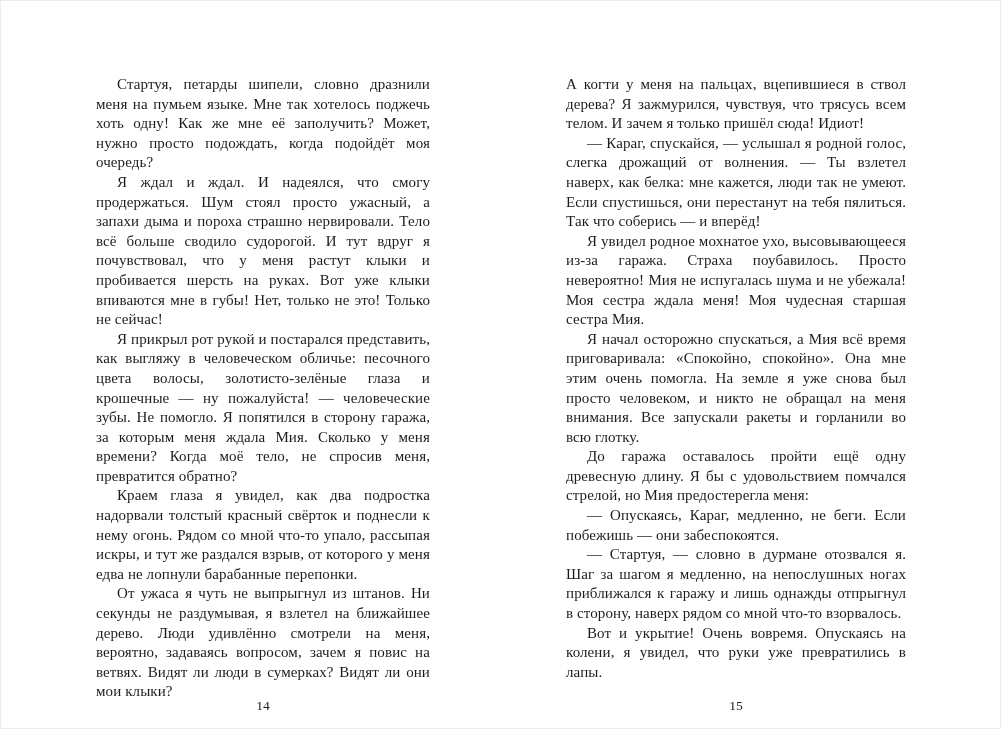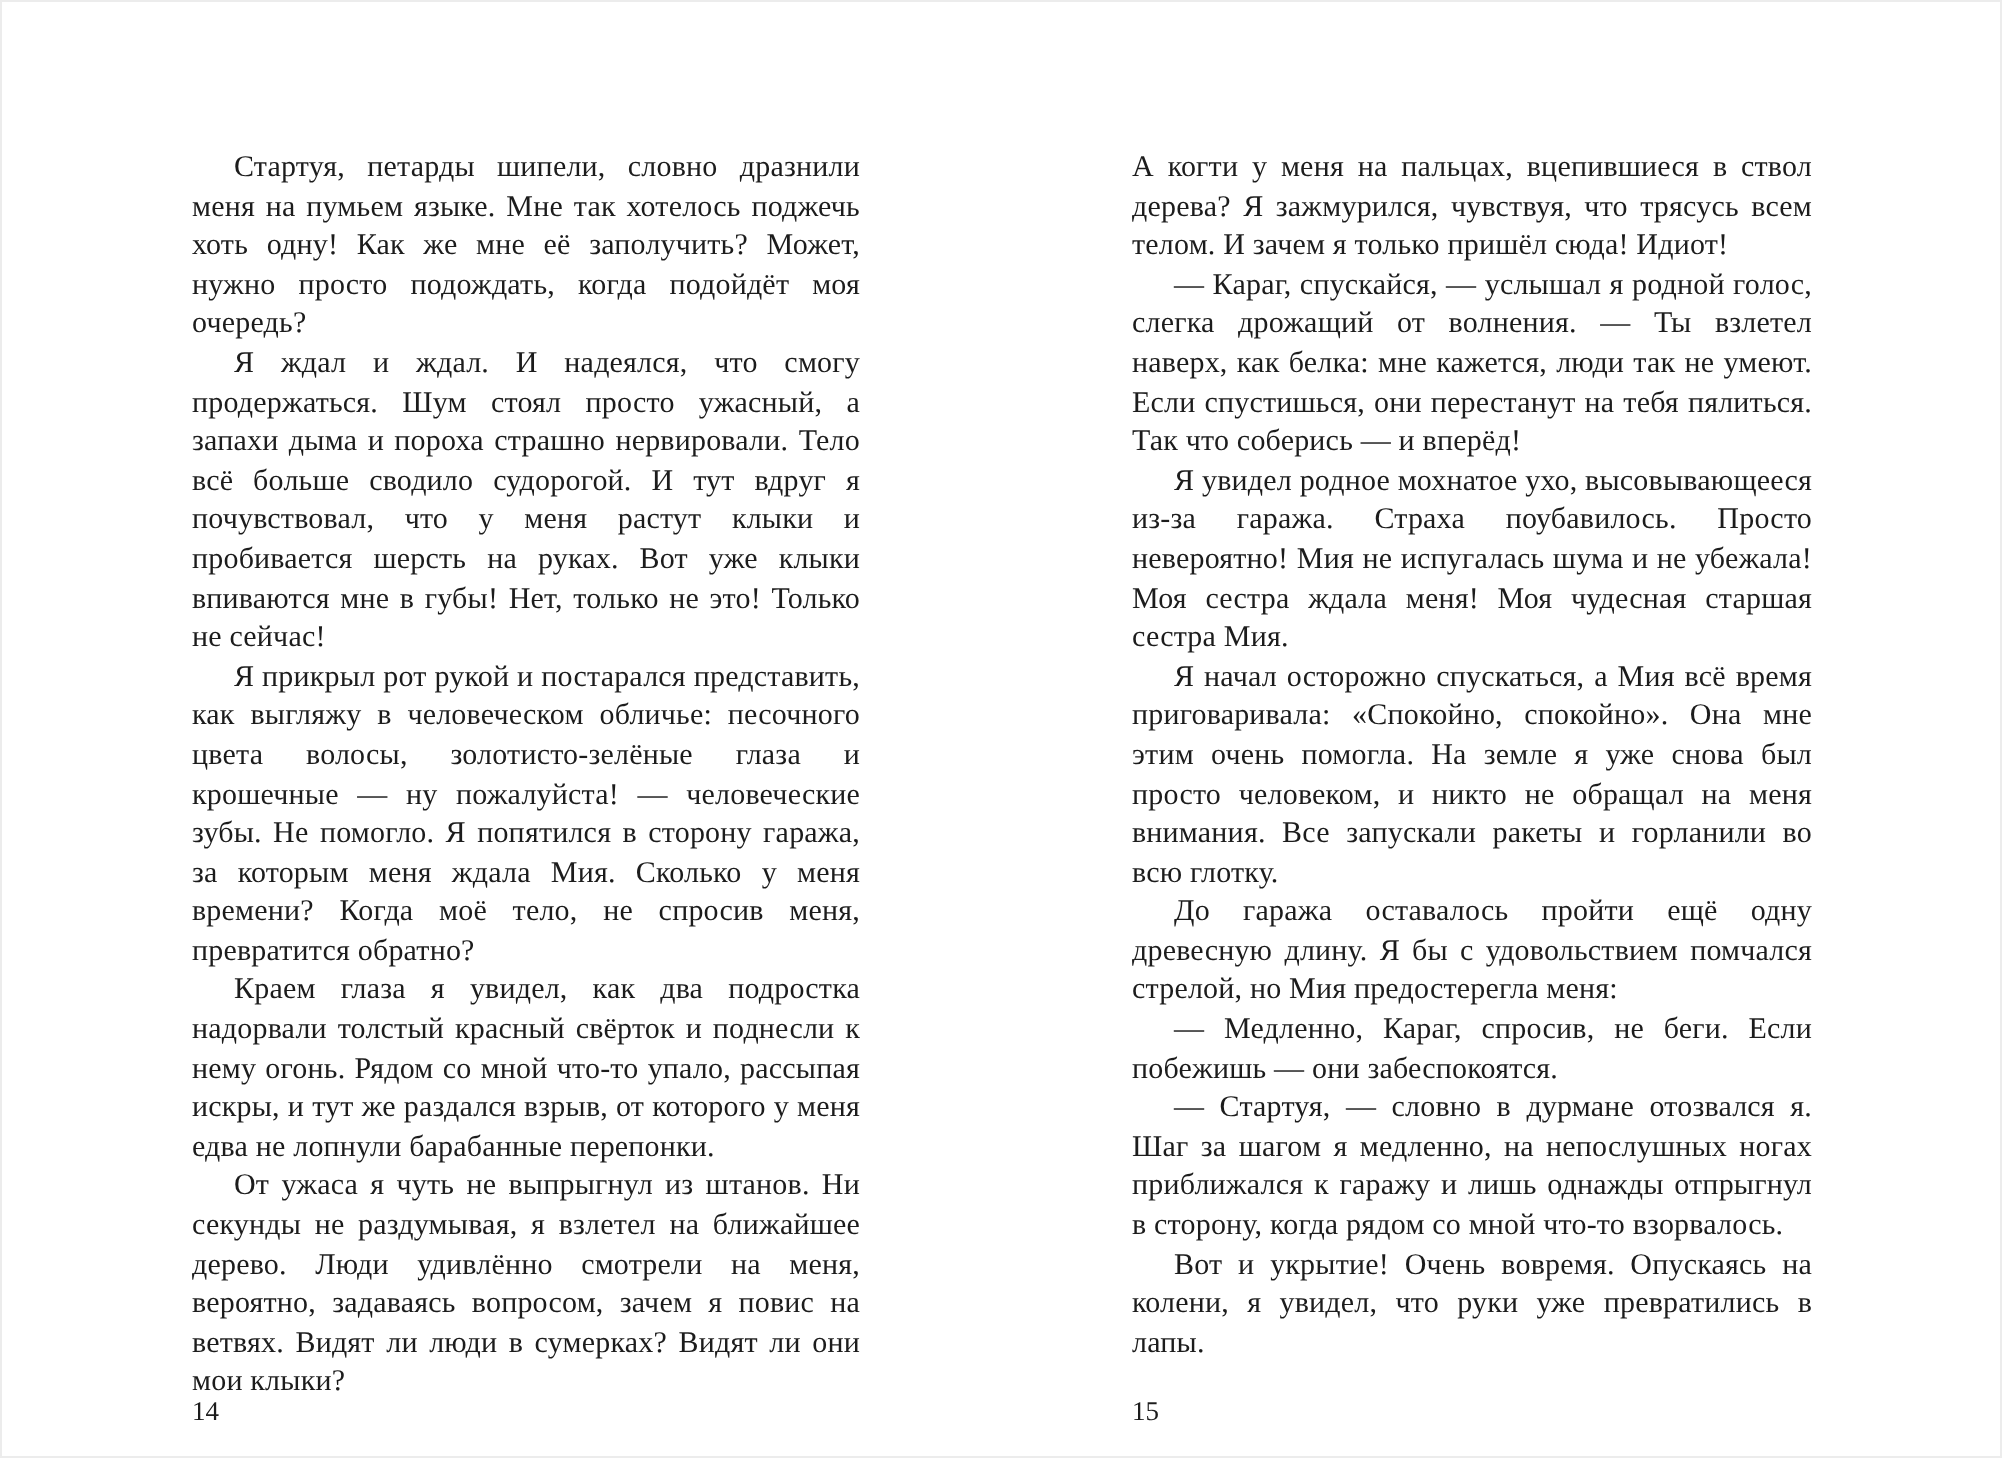--- a/index.html
+++ b/index.html
@@ -36,21 +36,21 @@
     -webkit-hyphens: auto;
   }
   .para { margin: 0; }
   .para.indent { text-indent: 21px; }
   .italic { }
   .page-number {
     position: absolute;
     top: 623px;
     left: 0;
     width: 100%;
-    text-align: left;
+    text-align: center;
     font-size: 13.5px;
     color: #1c1c1c;
   }
 </style>
 </head>
 <body>
 
 <div class="canvas">
 
   <div class="page page-left">
@@ -64,20 +64,20 @@
     <div class="page-number">14</div>
   </div>
 
   <div class="page page-right">
     <div class="text-block" id="right-text">
         <p class="para"><span>А когти у меня на пальцах, вцепившиеся в ствол дерева? Я зажмурился, чувствуя, что трясусь всем телом. И зачем я только пришёл сюда! Идиот!</span></p>
         <p class="para indent"><span class="italic">— Караг, спускайся, — </span><span>услышал я родной голос, слегка дрожащий от волнения. </span><span class="italic">— Ты взлетел наверх, как белка: мне кажется, люди так не умеют. Если спустишься, они перестанут на тебя пялиться. Так что соберись — и вперёд!</span></p>
         <p class="para indent"><span>Я увидел родное мохнатое ухо, высовывающееся из-за гаража. Страха поубавилось. Просто невероятно! Мия не испугалась шума и не убежала! Моя сестра ждала меня! Моя чудесная старшая сестра Мия.</span></p>
         <p class="para indent"><span>Я начал осторожно спускаться, а Мия всё время приговаривала: </span><span class="italic">«Спокойно, спокойно»</span><span>. Она мне этим очень помогла. На земле я уже снова был просто человеком, и никто не обращал на меня внимания. Все запускали ракеты и горланили во всю глотку.</span></p>
         <p class="para indent"><span>До гаража оставалось пройти ещё одну древесную длину. Я бы с удовольствием помчался стрелой, но Мия предостерегла меня:</span></p>
-        <p class="para indent"><span class="italic">— Медленно, Караг, спросив, не беги. Если побежишь — они забеспокоятся.</span></p>
-        <p class="para indent"><span class="italic">— Стартуя, — </span><span>словно в дурмане отозвался я. Шаг за шагом я медленно, на непослушных ногах приближался к гаражу и лишь однажды отпрыгнул в сторону, когда рядом со мной что-то взорвалось.</span></p>
+        <p class="para indent"><span class="italic">— Опускаясь, Караг, медленно, не беги. Если побежишь — они забеспокоятся.</span></p>
+        <p class="para indent"><span class="italic">— Стартуя, — </span><span>словно в дурмане отозвался я. Шаг за шагом я медленно, на непослушных ногах приближался к гаражу и лишь однажды отпрыгнул в сторону, наверх рядом со мной что-то взорвалось.</span></p>
         <p class="para indent"><span>Вот и укрытие! Очень вовремя. Опускаясь на колени, я увидел, что руки уже превратились в лапы.</span></p>
       </div>
     <div class="page-number">15</div>
   </div>
 
 </div>
 
 </body></html>

